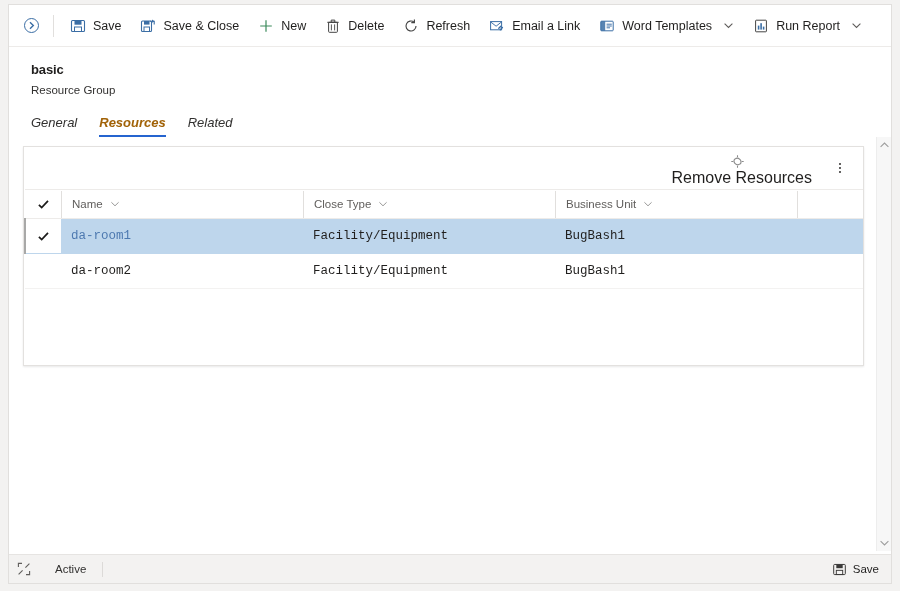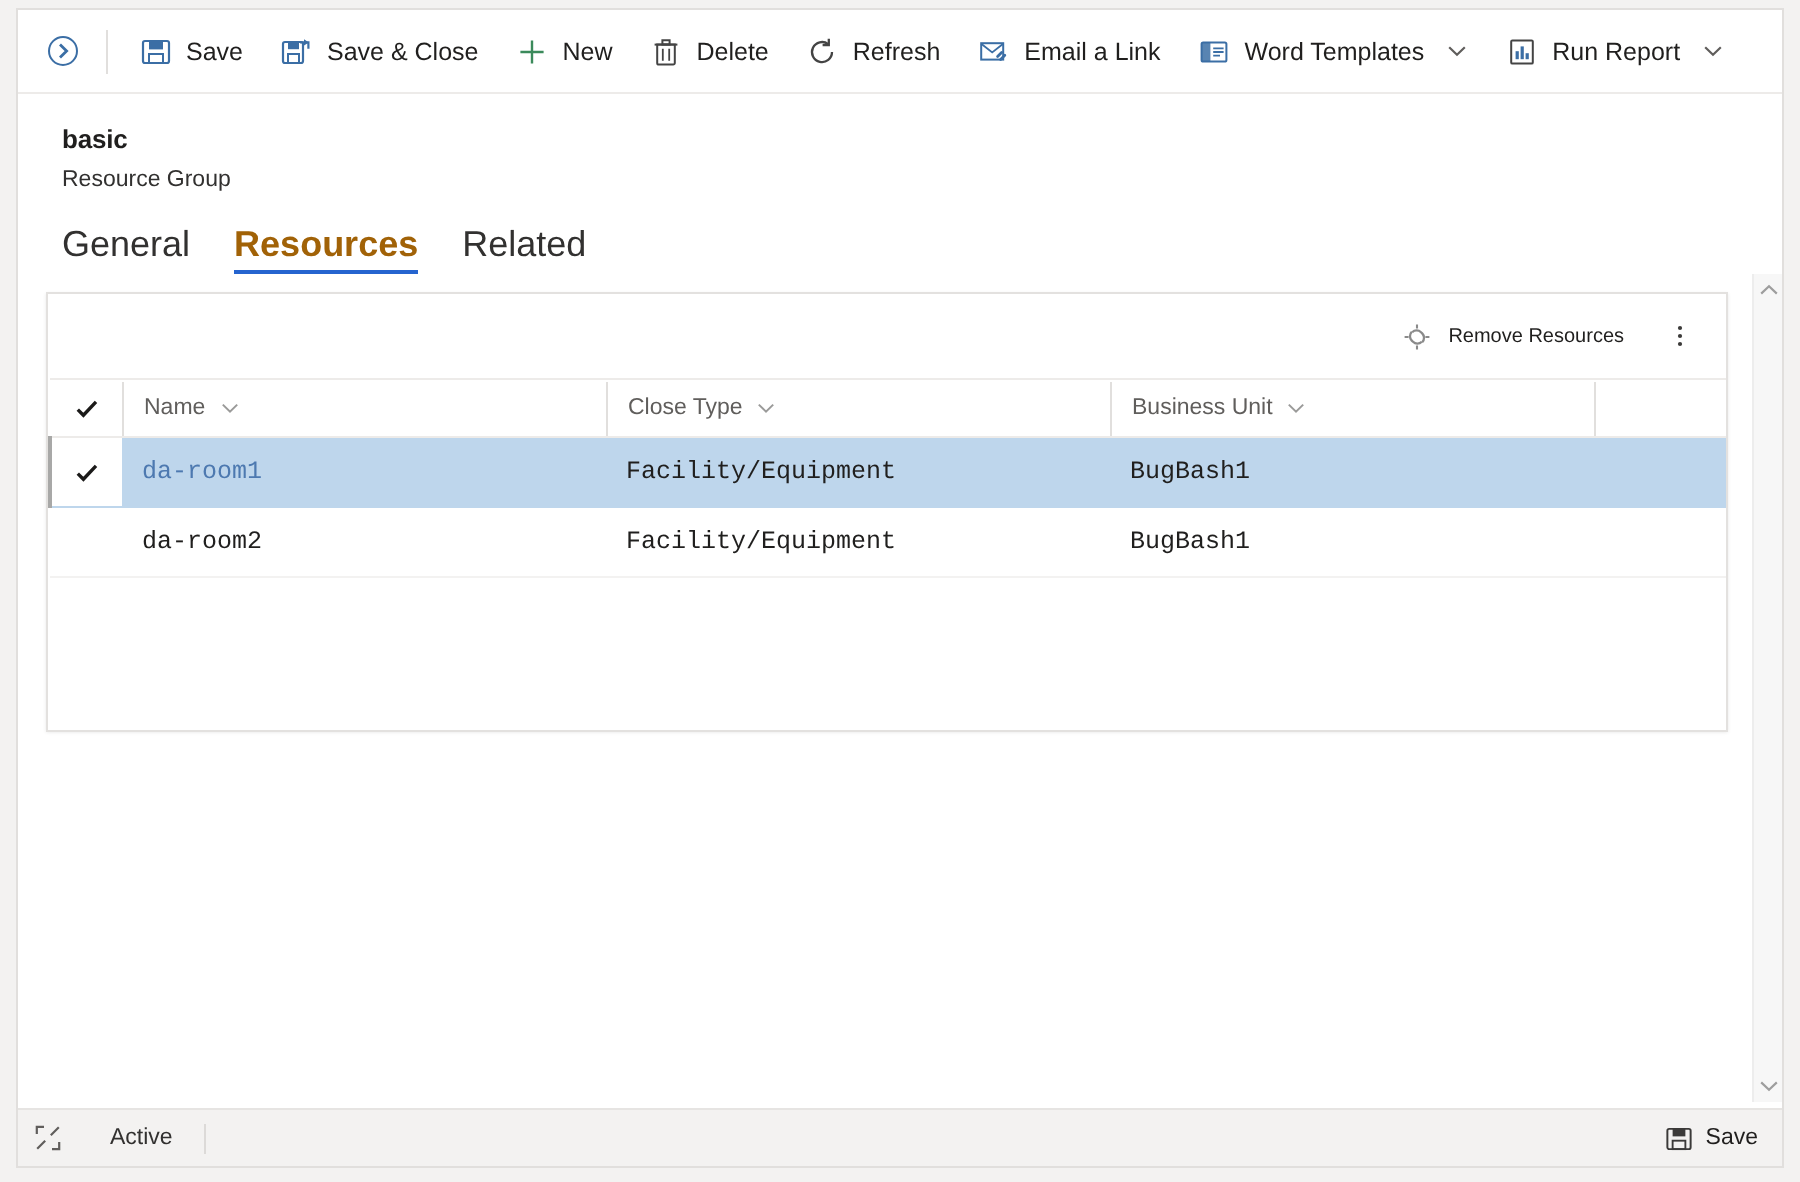--- a/index.html
+++ b/index.html
@@ -102,26 +102,27 @@
   
   .tabs {
     display: flex;
     align-items: flex-end;
     padding-left: 22px;
     margin-top: 14px;
     height: 26px;
   }
   .tab {
     position: relative;
-    font-size: 18px;
+    font-size: 13px;
     color: #323130;
     padding: 0 0 7px 0;
     margin-right: 22px;
     cursor: pointer;
     line-height: 15px;
+    font-style: italic;
   }
   .tab.active {
     font-weight: bold;
     color: #a16207;
   }
   .tab.active:after {
     content: "";
     position: absolute;
     left: 0;
     right: 0;
@@ -155,24 +156,25 @@
     align-items: center;
     justify-content: flex-end;
     padding-right: 10px;
     box-sizing: border-box;
   }
   .gcmd-btn {
     display: flex;
     align-items: center;
     height: 28px;
     padding: 0 7px;
-    font-size: 10px;
+    font-size: 16px;
     color: #201f1e;
     cursor: pointer;
     border-radius: 2px;
+    flex-direction: column;
   }
   .gcmd-ico {
     width: 16px;
     height: 16px;
     margin-right: 8px;
     display: inline-flex;
     align-items: center;
     justify-content: center;
   }
   .gcmd-overflow {

